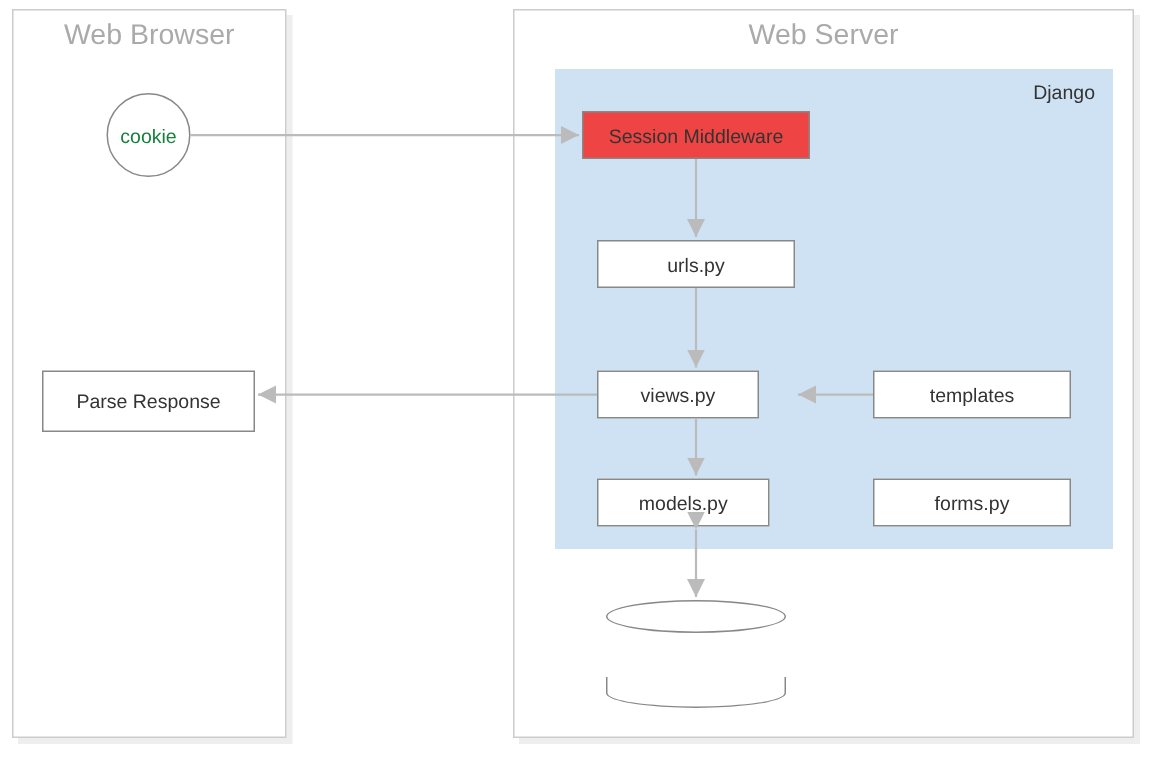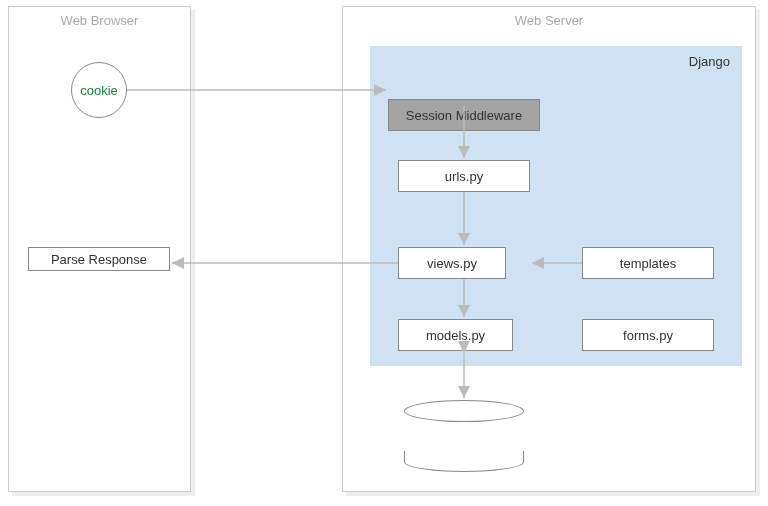--- a/index.html
+++ b/index.html
@@ -24,21 +24,21 @@
     background: #eee;
     box-sizing: border-box;
   }
   .panel-title {
     position: absolute;
     top: 6px;
     left: 0;
     width: 100%;
     text-align: center;
     color: #aaa;
-    font-size: 13px;
+    font-size: 19px;
   }
   .django-panel {
     position: absolute;
     background: #cfe2f3;
     box-sizing: border-box;
   }
   .django-label {
     position: absolute;
     top: 8px;
     right: 12px;
@@ -50,22 +50,21 @@
     background: #fff;
     border: 1px solid #888;
     display: flex;
     align-items: center;
     justify-content: center;
     box-sizing: border-box;
     font-size: 13px;
     color: #333;
   }
   .node.highlight {
-    background: #a3a3a3;
-    margin-top: 25px;
+    background: #ef4444;
   }
   .cookie-node {
     position: absolute;
     width: 56px;
     height: 56px;
     border: 1px solid #888;
     border-radius: 50%;
     background: #fff;
     display: flex;
     align-items: center;
@@ -142,21 +141,21 @@
 </div>
 
 <div class="django-panel" style="left:370px; top:46px; width:372px; height:320px;">
   <div class="django-label">Django</div>
 </div>
 
 <div class="cookie-node" style="left:71px; top:62px;">
   <span>cookie</span>
 </div>
 
-<div class="node" style="left:28px; top:247px; width:142px; height:24px;text-align:right;">
+<div class="node" style="left:28px; top:247px; width:142px; height:41px;text-align:right;">
   <span>Parse Response</span>
 </div>
 
 <div class="node highlight" style="left:388px; top:74px; width:152px; height:32px;">
   <span>Session Middleware</span>
 </div>
 
 <div class="node" style="left:398px; top:160px; width:132px; height:32px;">
   <span>urls.py</span>
 </div>

